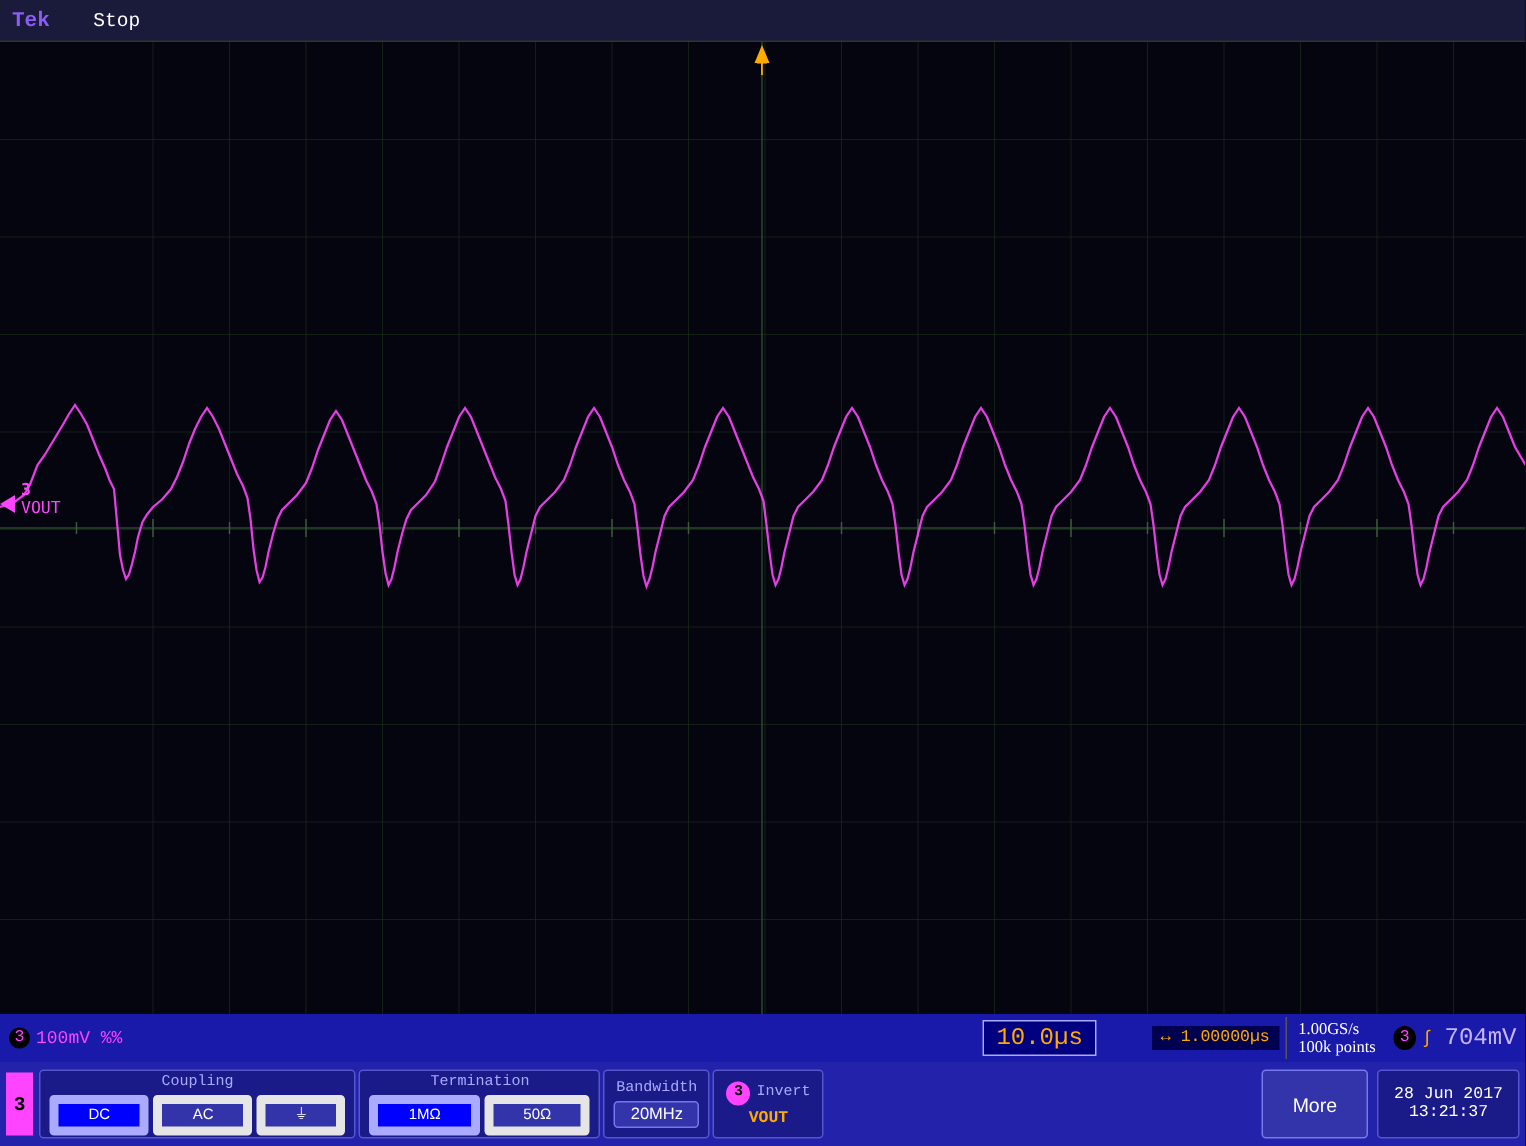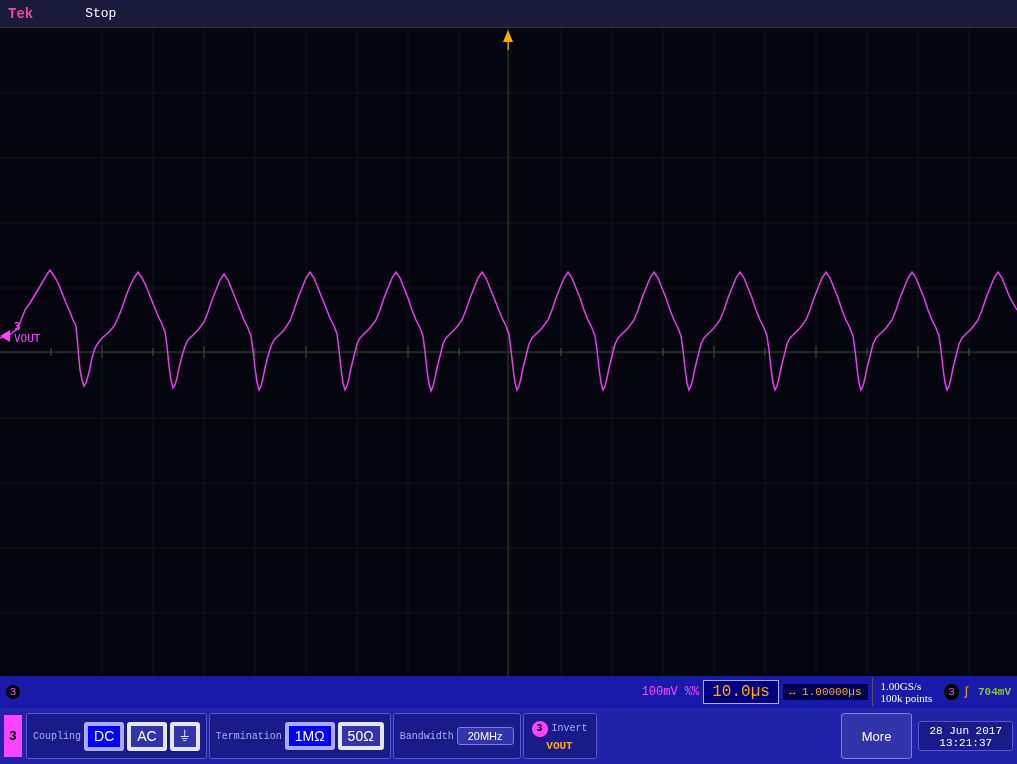--- a/index.html
+++ b/index.html
@@ -23,30 +23,29 @@
     #top-bar {
       height: 28px;
       background: #1a1a3a;
       display: flex;
       align-items: center;
       padding: 0 8px;
       border-bottom: 1px solid #333;
     }
 
     #brand-label {
-      color: #ec4899;
+      color: #8b5cf6;
       font-size: 14px;
       font-weight: bold;
-      margin-right: 4px;
+      margin-right: 29px;
     }
 
     #status-label {
       color: #ffffff;
       font-size: 13px;
-      margin-left: 48px;
     }
 
     
     #screen-area {
       flex: 1;
       position: relative;
       background: #050510;
       overflow: hidden;
     }
 
@@ -76,36 +75,37 @@
       height: 14px;
       display: flex;
       align-items: center;
       justify-content: center;
     }
 
     #voltage-scale-info {
       color: #ff44ff;
       font-size: 12px;
       flex: 1;
-      text-align: right;
+      text-align: left;
     }
 
     #time-scale-box {
       background: #000080;
       color: #ffaa00;
       font-size: 16px;
       padding: 2px 8px;
       border: 1px solid #aaaaff;
     }
 
     #time-offset-box {
       background: #000050;
       color: #ffaa00;
       font-size: 11px;
       padding: 2px 6px;
+      margin-left: 33px;
     }
 
     #sample-rate-box {
       color: #ffffff;
       font-size: 11px;
       padding: 2px 8px;
       border-left: 1px solid #555;
       font-family: Liberation Serif, serif;
     }
 
@@ -113,24 +113,23 @@
       color: #ff44ff;
       font-size: 11px;
     }
 
     #wave-symbol {
       color: #ffaa00;
       font-size: 12px;
     }
 
     #measure-value {
-      color: #84cc16;
-      font-size: 11px;
+      color: #c4b5fd;
+      font-size: 16px;
       margin-left: 4px;
-      font-weight: bold;
     }
 
     
     #controls-bar {
       height: 56px;
       background: #2222aa;
       display: flex;
       align-items: center;
       padding: 0 4px;
       gap: 2px;
@@ -145,20 +144,21 @@
       height: 42px;
       display: flex;
       align-items: center;
       justify-content: center;
       margin-right: 2px;
       flex-shrink: 0;
     }
 
     .ctrl-group {
       display: flex;
+      flex-direction: column;
       align-items: center;
       border: 1px solid #5555cc;
       border-radius: 3px;
       padding: 3px 6px;
       background: #1a1a88;
       height: 46px;
       justify-content: center;
       gap: 3px;
     }
 
@@ -168,25 +168,25 @@
       text-align: center;
     }
 
     .ctrl-buttons {
       display: flex;
       gap: 3px;
     }
 
     .ctrl-btn {
       background: #3333aa;
-      border: 4px solid #e5e5e5;
+      border: 6px solid #e5e5e5;
       border-radius: 3px;
       color: #ffffff;
-      font-size: 14px;
-      padding: 2px 6px;
+      font-size: 10px;
+      padding: 2px 20px;
       cursor: pointer;
       white-space: nowrap;
     }
 
     .ctrl-btn.active {
       background: #0000ff;
       border-color: #aaaaff;
     }
 
     .ctrl-btn-wide {
@@ -253,22 +253,22 @@
     }
 
     #datetime-box {
       display: flex;
       flex-direction: column;
       align-items: center;
       background: #1a1a88;
       border: 1px solid #5555cc;
       border-radius: 3px;
       padding: 3px 10px;
-      height: 30px;
-      justify-content: space-between;
+      height: 46px;
+      justify-content: center;
       margin-left: 4px;
     }
 
     #date-text {
       color: #ffffff;
       font-size: 11px;
     }
 
     #time-text {
       color: #ffffff;

